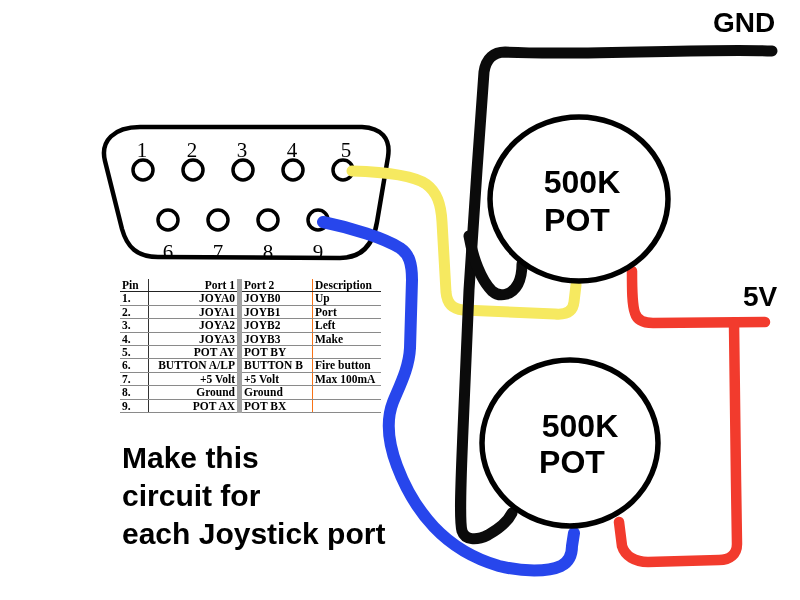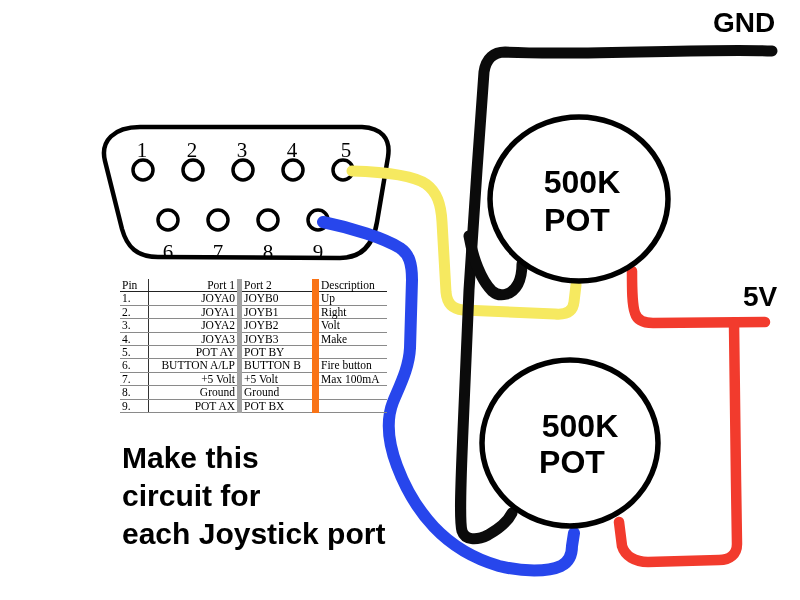--- a/index.html
+++ b/index.html
@@ -5,27 +5,27 @@
   html,body{margin:0;padding:0;background:#ffffff;}
   #stage{position:relative;width:800px;height:600px;background:#ffffff;overflow:hidden;
          font-family:"Liberation Sans",sans-serif;}
   #diagram{position:absolute;left:0;top:0;}
   .hand{font-family:"Liberation Sans",sans-serif;font-weight:700;fill:#000;}
   .pinnum{font-family:"Liberation Serif",serif;fill:#000;}
   
   #pinout{position:absolute;left:120px;top:279px;border-collapse:collapse;
           font-family:"Liberation Serif",serif;font-size:11.5px;line-height:12.4px;
           color:#000;}
-  #pinout th,#pinout td{font-weight:normal;text-align:left;padding:0 2px 0 2px;
+  #pinout th,#pinout td{font-weight:bold;text-align:left;padding:0 2px 0 2px;
           border-bottom:1px solid #8a8a8a;white-space:nowrap;}
   #pinout thead th{border-bottom:1px solid #222;}
   #pinout .c1{width:24px;}
   #pinout .c2{width:84px;border-left:1px solid #333;text-align:right;}
   #pinout .c3{width:66px;border-left:5px solid #a3a3a3;}
-  #pinout .c4{width:64px;border-left:7px solid #f97316;}
+  #pinout .c4{width:64px;border-left:1px solid #f97316;}
 </style>
 </head>
 <body>
 
 <div id="stage">
 
   <svg id="diagram" width="800" height="600" viewBox="0 0 800 600">
 
     <g>
       <path d="M 140 127 L 362 127 C 381 128 391 138 388 157 L 377 222 C 373 246 361 258 340 258
@@ -103,27 +103,27 @@
       <tr>
         <td class="c1">1.</td>
         <td class="c2">JOYA0</td>
         <td class="c3">JOYB0</td>
         <td class="c4">Up</td>
       </tr>
       <tr>
         <td class="c1">2.</td>
         <td class="c2">JOYA1</td>
         <td class="c3">JOYB1</td>
-        <td class="c4">Right</td>
+        <td class="c4">Port</td>
       </tr>
       <tr>
         <td class="c1">3.</td>
         <td class="c2">JOYA2</td>
         <td class="c3">JOYB2</td>
-        <td class="c4">Volt</td>
+        <td class="c4">Left</td>
       </tr>
       <tr>
         <td class="c1">4.</td>
         <td class="c2">JOYA3</td>
         <td class="c3">JOYB3</td>
         <td class="c4">Make</td>
       </tr>
       <tr>
         <td class="c1">5.</td>
         <td class="c2">POT AY</td>

